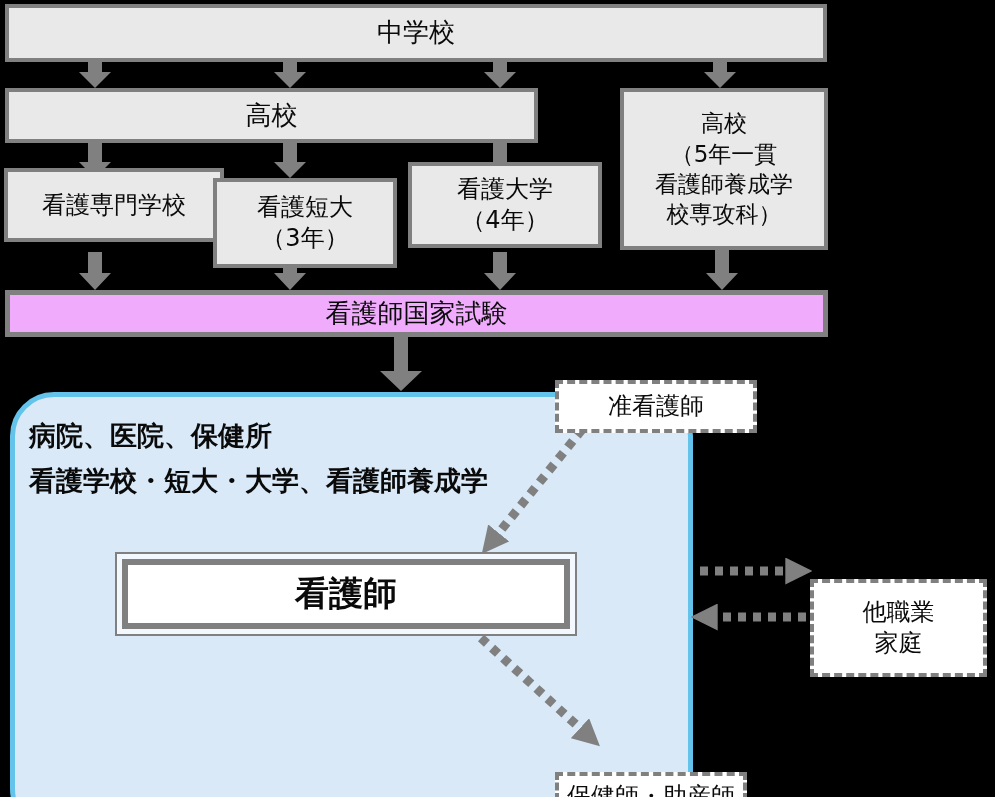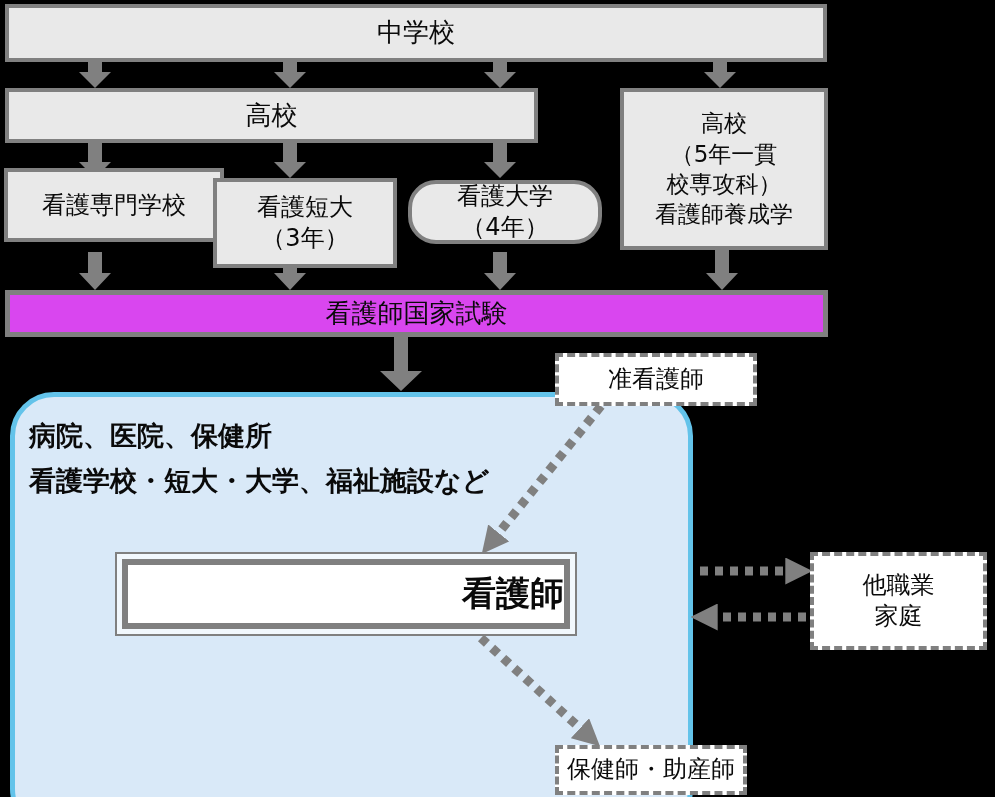--- a/index.html
+++ b/index.html
@@ -11,45 +11,45 @@
   
   .box{
     position:absolute;display:flex;flex-direction:column;align-items:center;justify-content:center;
     text-align:center;background:#e9e9e9;border:4px solid #808080;color:#0a0a0a;z-index:3;
     line-height:1.28;
   }
   .fs26{font-size:26px;}
   .fs24{font-size:24px;}
   .fs23{font-size:23px;}
   
-  .box-exam{background:#d946ef;border:5px solid #808080;}
+  .box-exam{background:#f0abfc;border:5px solid #808080;}
   
   .box-dotted{
     position:absolute;display:flex;flex-direction:column;align-items:center;justify-content:center;
     text-align:center;background:#ffffff;border:4px dashed #808080;color:#0a0a0a;z-index:3;
-    font-size:24px;line-height:1.3;
+    font-size:24px;line-height:1.3;margin-top:27px;
   }
   
   .blue-panel{
     position:absolute;left:10px;top:392px;width:683px;height:441px;
     background:#d9e9f8;border:5px solid #63c3ea;border-radius:44px;z-index:1;
   }
   .blue-panel .panel-text{
     position:absolute;left:14px;top:16px;font-size:27px;font-weight:bold;line-height:45px;
     color:#0a0a0a;white-space:nowrap;
   }
   
   .nurse-outer{
     position:absolute;left:115px;top:552px;width:462px;height:84px;
     border:2px solid #808080;background:#f2f8fd;z-index:3;
   }
   .nurse-inner{
     position:absolute;left:5px;top:5px;right:5px;bottom:5px;
     border:6px solid #808080;background:#ffffff;
-    display:flex;align-items:center;justify-content:flex-end;
+    display:flex;align-items:center;justify-content:center;
     font-size:34px;font-weight:bold;color:#0a0a0a;
   }
   svg.arrows{position:absolute;left:0;top:0;z-index:2;}
 </style>
 </head>
 <body>
 
 <div class="canvas">
 
   <svg class="arrows" width="995" height="797" viewBox="0 0 995 797">
@@ -85,44 +85,44 @@
     <span>中学校</span>
   </div>
 
   <div class="box fs26" style="left:5px;top:88px;width:533px;height:55px;">
     <span>高校</span>
   </div>
 
   <div class="box fs23" style="left:620px;top:88px;width:208px;height:162px;line-height:1.32;">
     <span>高校</span>
     <span>（5年一貫</span>
+    <span>看護師養成学</span>
     <span>校専攻科）</span>
-    <span>看護師養成学</span>
   </div>
 
   <div class="box fs24" style="left:4px;top:168px;width:220px;height:74px;">
     <span>看護専門学校</span>
   </div>
   <div class="box fs24" style="left:213px;top:178px;width:184px;height:90px;">
     <span>看護短大</span>
     <span>（3年）</span>
   </div>
-  <div class="box fs24" style="left:408px;top:180px;width:194px;height:64px;border-radius:28px;">
+  <div class="box fs24" style="left:408px;top:162px;width:194px;height:86px;">
     <span>看護大学</span>
     <span>（4年）</span>
   </div>
 
   <div class="box box-exam fs26" style="left:5px;top:290px;width:823px;height:47px;">
     <span>看護師国家試験</span>
   </div>
 
   <div class="blue-panel">
     <div class="panel-text">
       <div>病院、医院、保健所</div>
-      <div>看護学校・短大・大学、福祉施設など</div>
+      <div>看護学校・短大・大学、看護師養成学</div>
     </div>
   </div>
 
   <div class="nurse-outer">
     <div class="nurse-inner">
       <span>看護師</span>
     </div>
   </div>
 
   <div class="box-dotted" style="left:555px;top:353px;width:202px;height:53px;">

